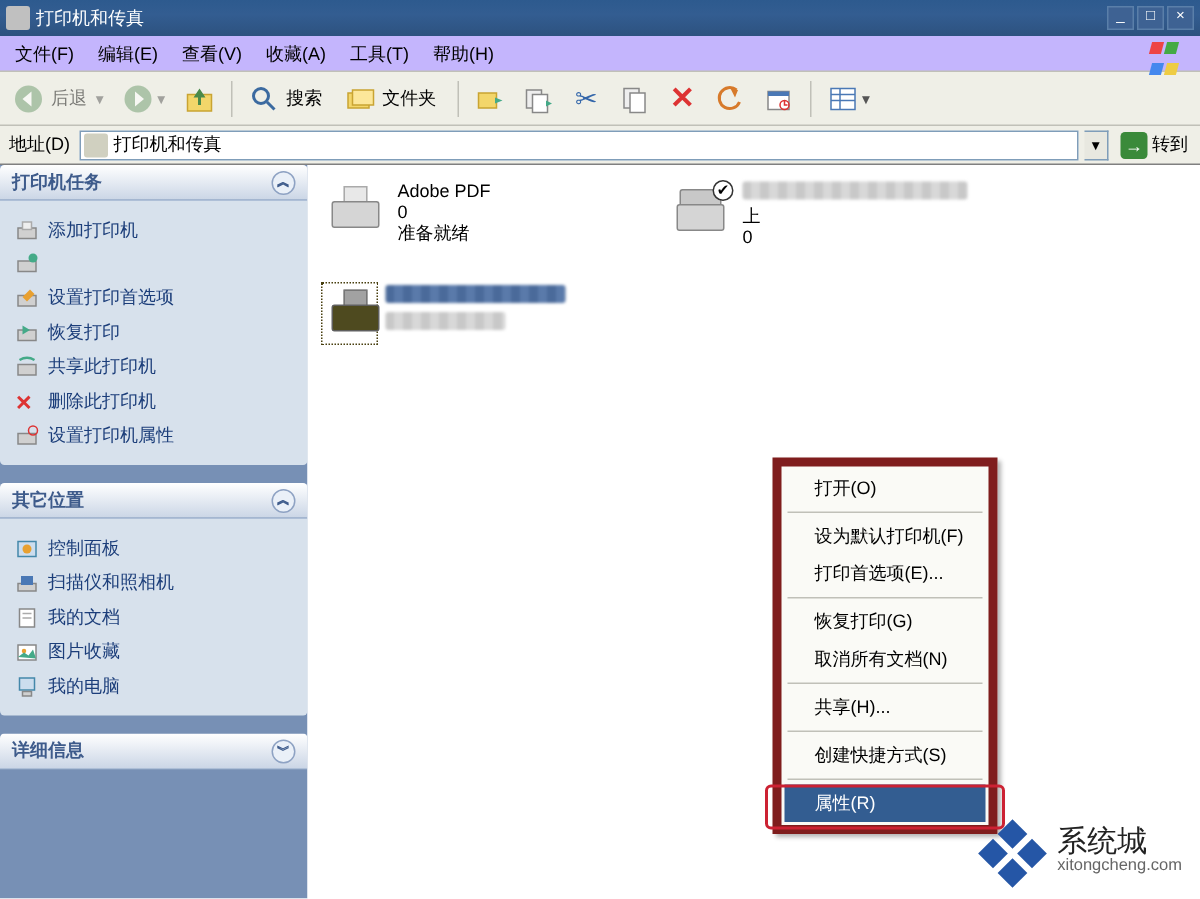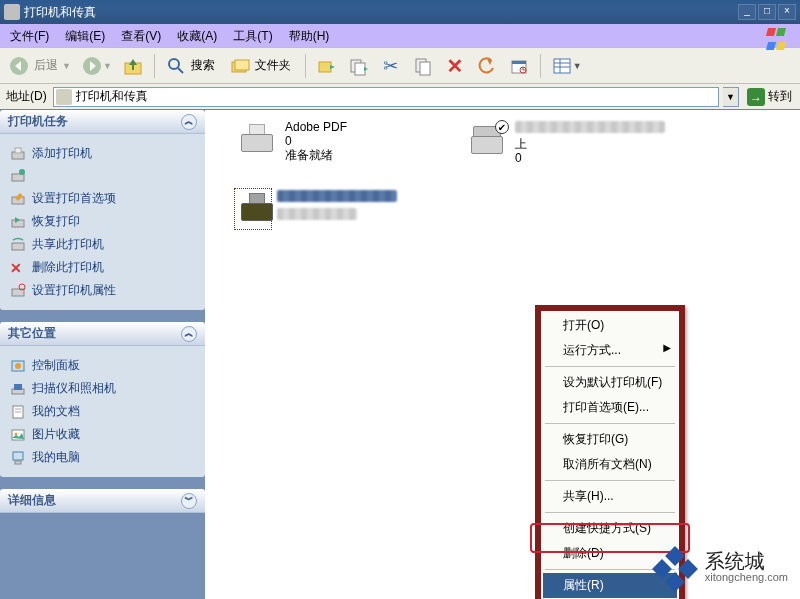--- a/index.html
+++ b/index.html
@@ -168,21 +168,20 @@
     cursor: pointer;
   }
   .pitem .picon { width:16px;height:16px;flex-shrink:0; }
 
   
   .content {
     flex: 1;
     background: #fff;
     position: relative;
     padding: 8px;
-    margin-left: 20px;
   }
   .printer-grid {
     display: flex; flex-wrap: wrap; gap: 20px;
   }
   .printer {
     width: 210px;
     display:flex; align-items:flex-start; gap:6px;
     padding:2px;
   }
   .printer.selected .pname { background:#335d91;color:#fff;padding:0 2px;}
@@ -556,32 +555,30 @@
         <div class="ptext">
           <span class="blur pname" style="width:120px;background:repeating-linear-gradient(90deg,#4a6a9a 0 6px,#5a7aaa 6px 12px);"></span>
           <span class="blur" style="width:80px;margin-top:2px;"></span>
         </div>
       </div>
 
     </div>
 
     <div class="ctxmenu">
       <div class="ctxitem">打开(O)</div>
-      <div class="ctxitem"><span>运行方式...</span><span class="sub">▶</span></div>
       <div class="ctxsep"></div>
       <div class="ctxitem">设为默认打印机(F)</div>
       <div class="ctxitem">打印首选项(E)...</div>
       <div class="ctxsep"></div>
       <div class="ctxitem">恢复打印(G)</div>
       <div class="ctxitem">取消所有文档(N)</div>
       <div class="ctxsep"></div>
       <div class="ctxitem">共享(H)...</div>
       <div class="ctxsep"></div>
       <div class="ctxitem">创建快捷方式(S)</div>
-      <div class="ctxitem">删除(D)</div>
       <div class="ctxsep"></div>
       <div class="ctxitem hl">属性(R)</div>
     </div>
     <div class="ctx-redbox"></div>
 
   </div>
 </div>
 
 <div class="watermark">
   <div class="wm-logo">

